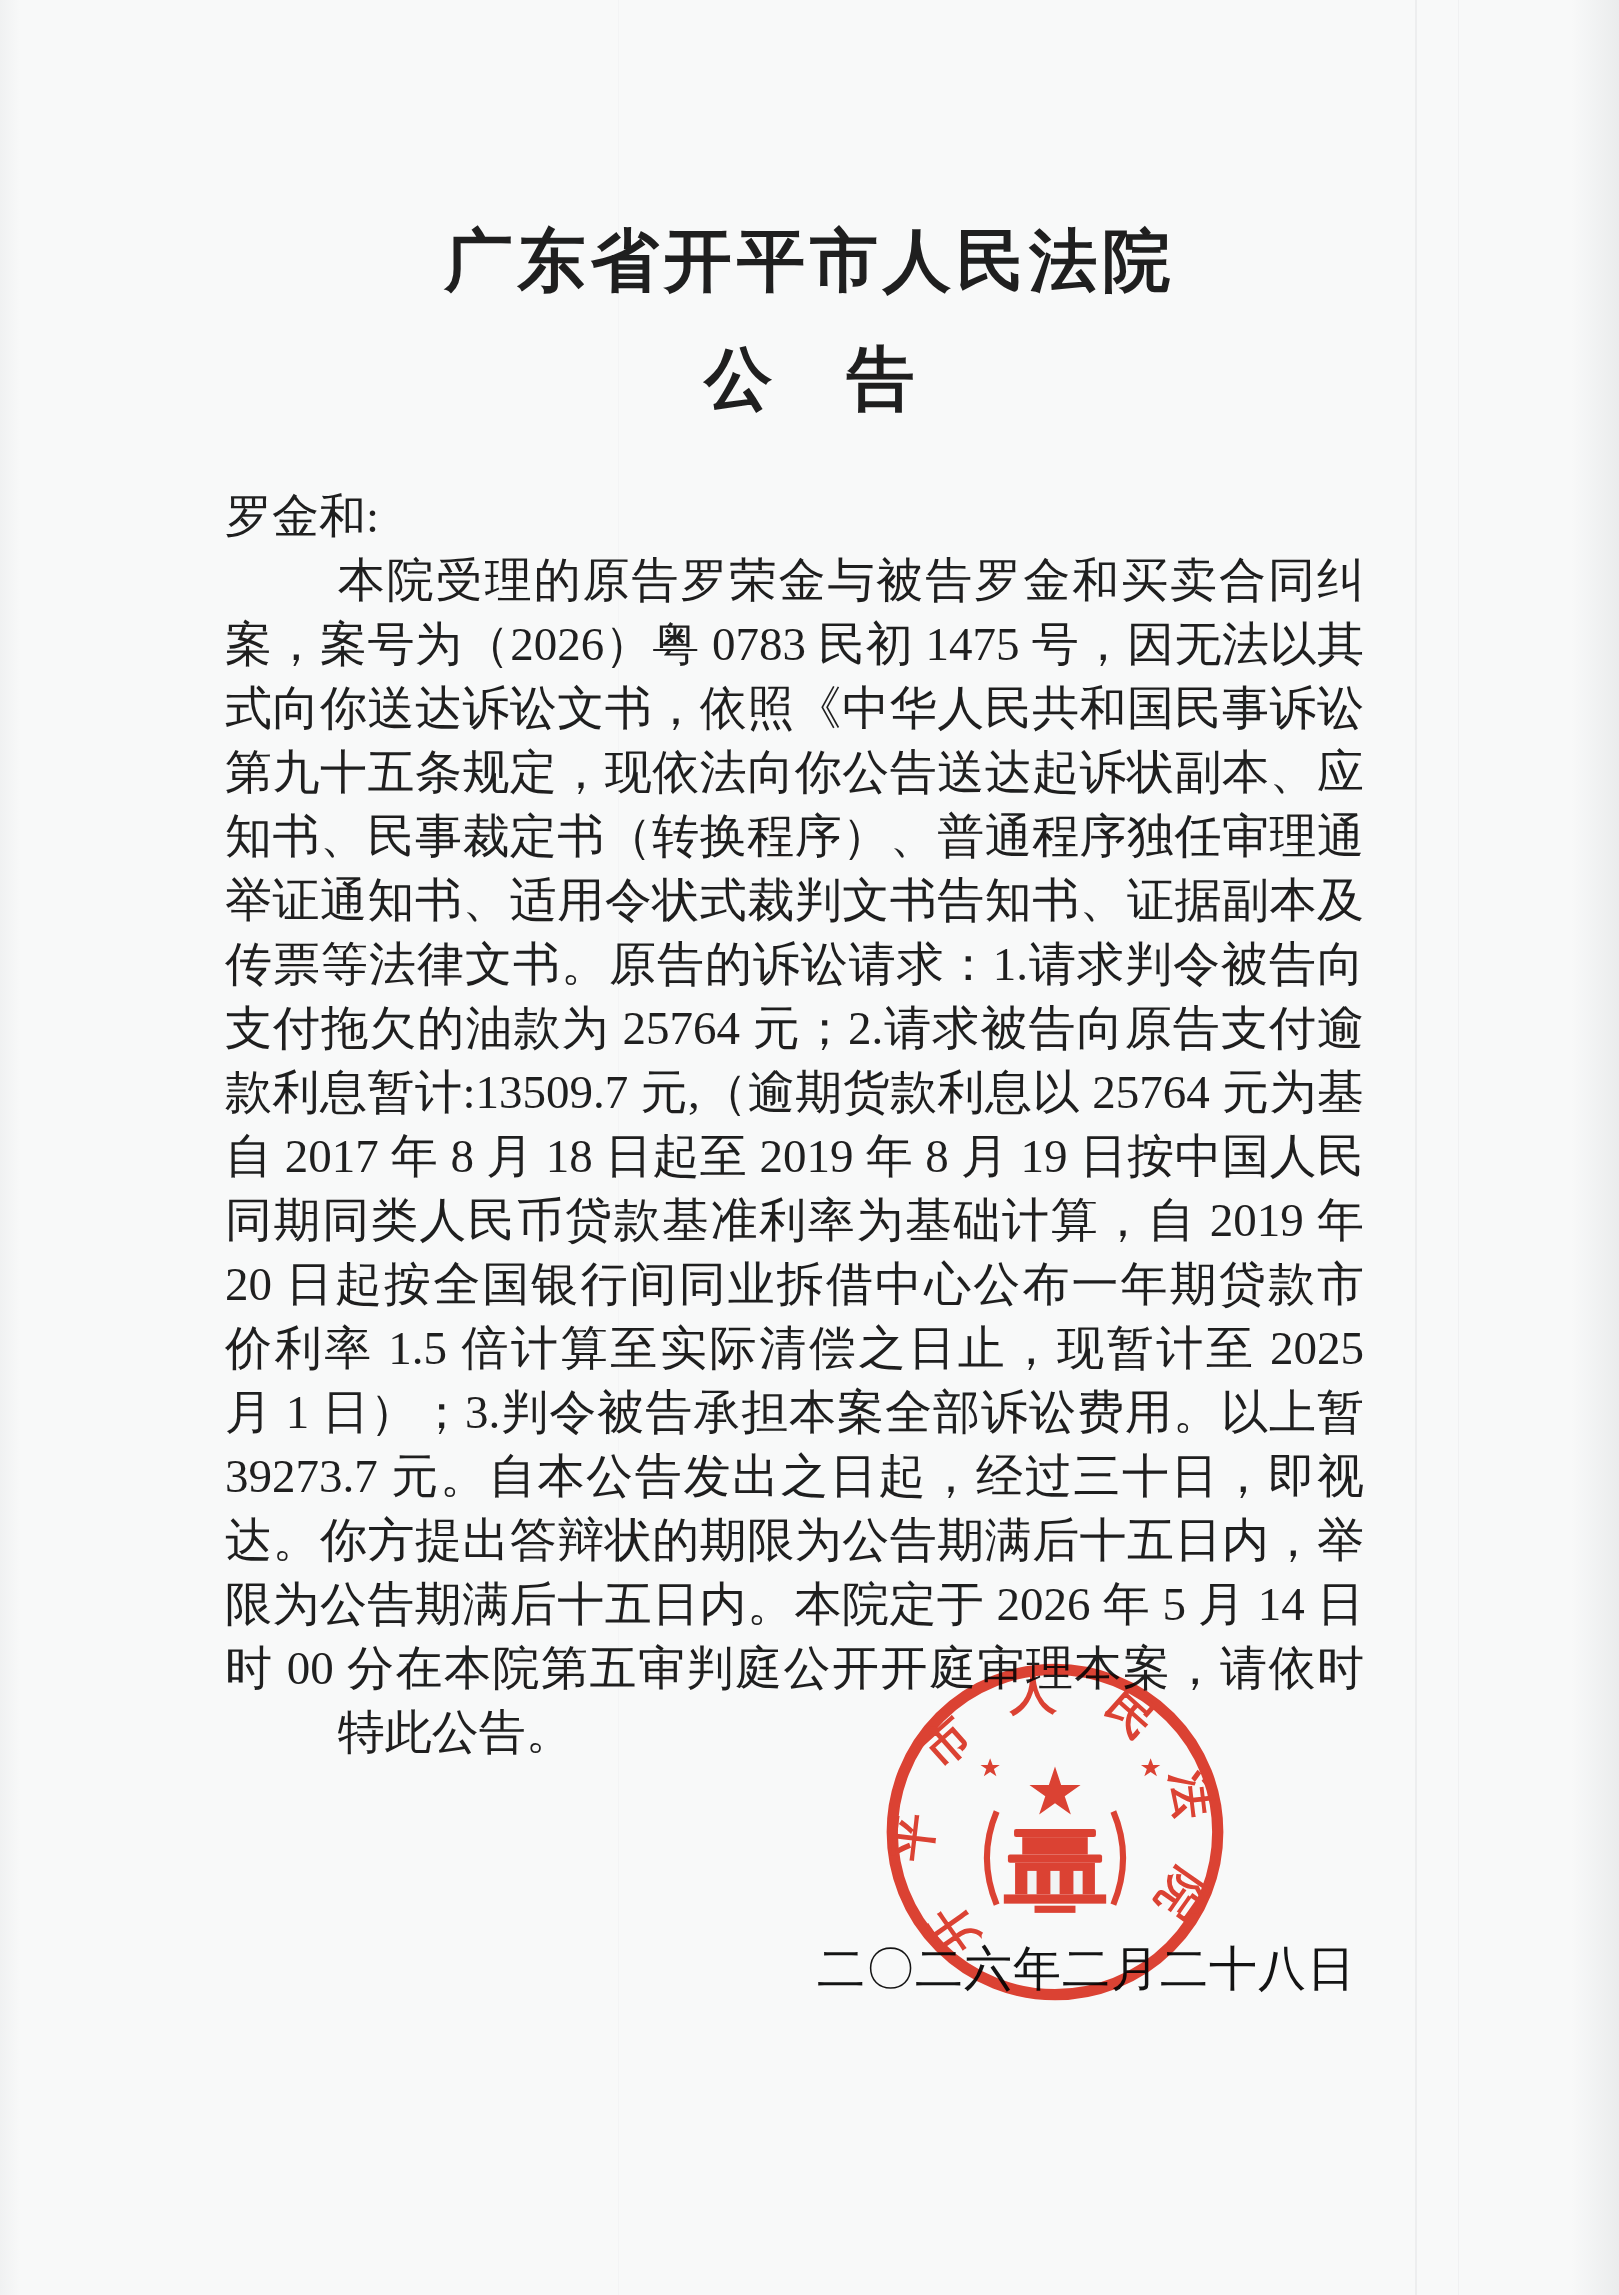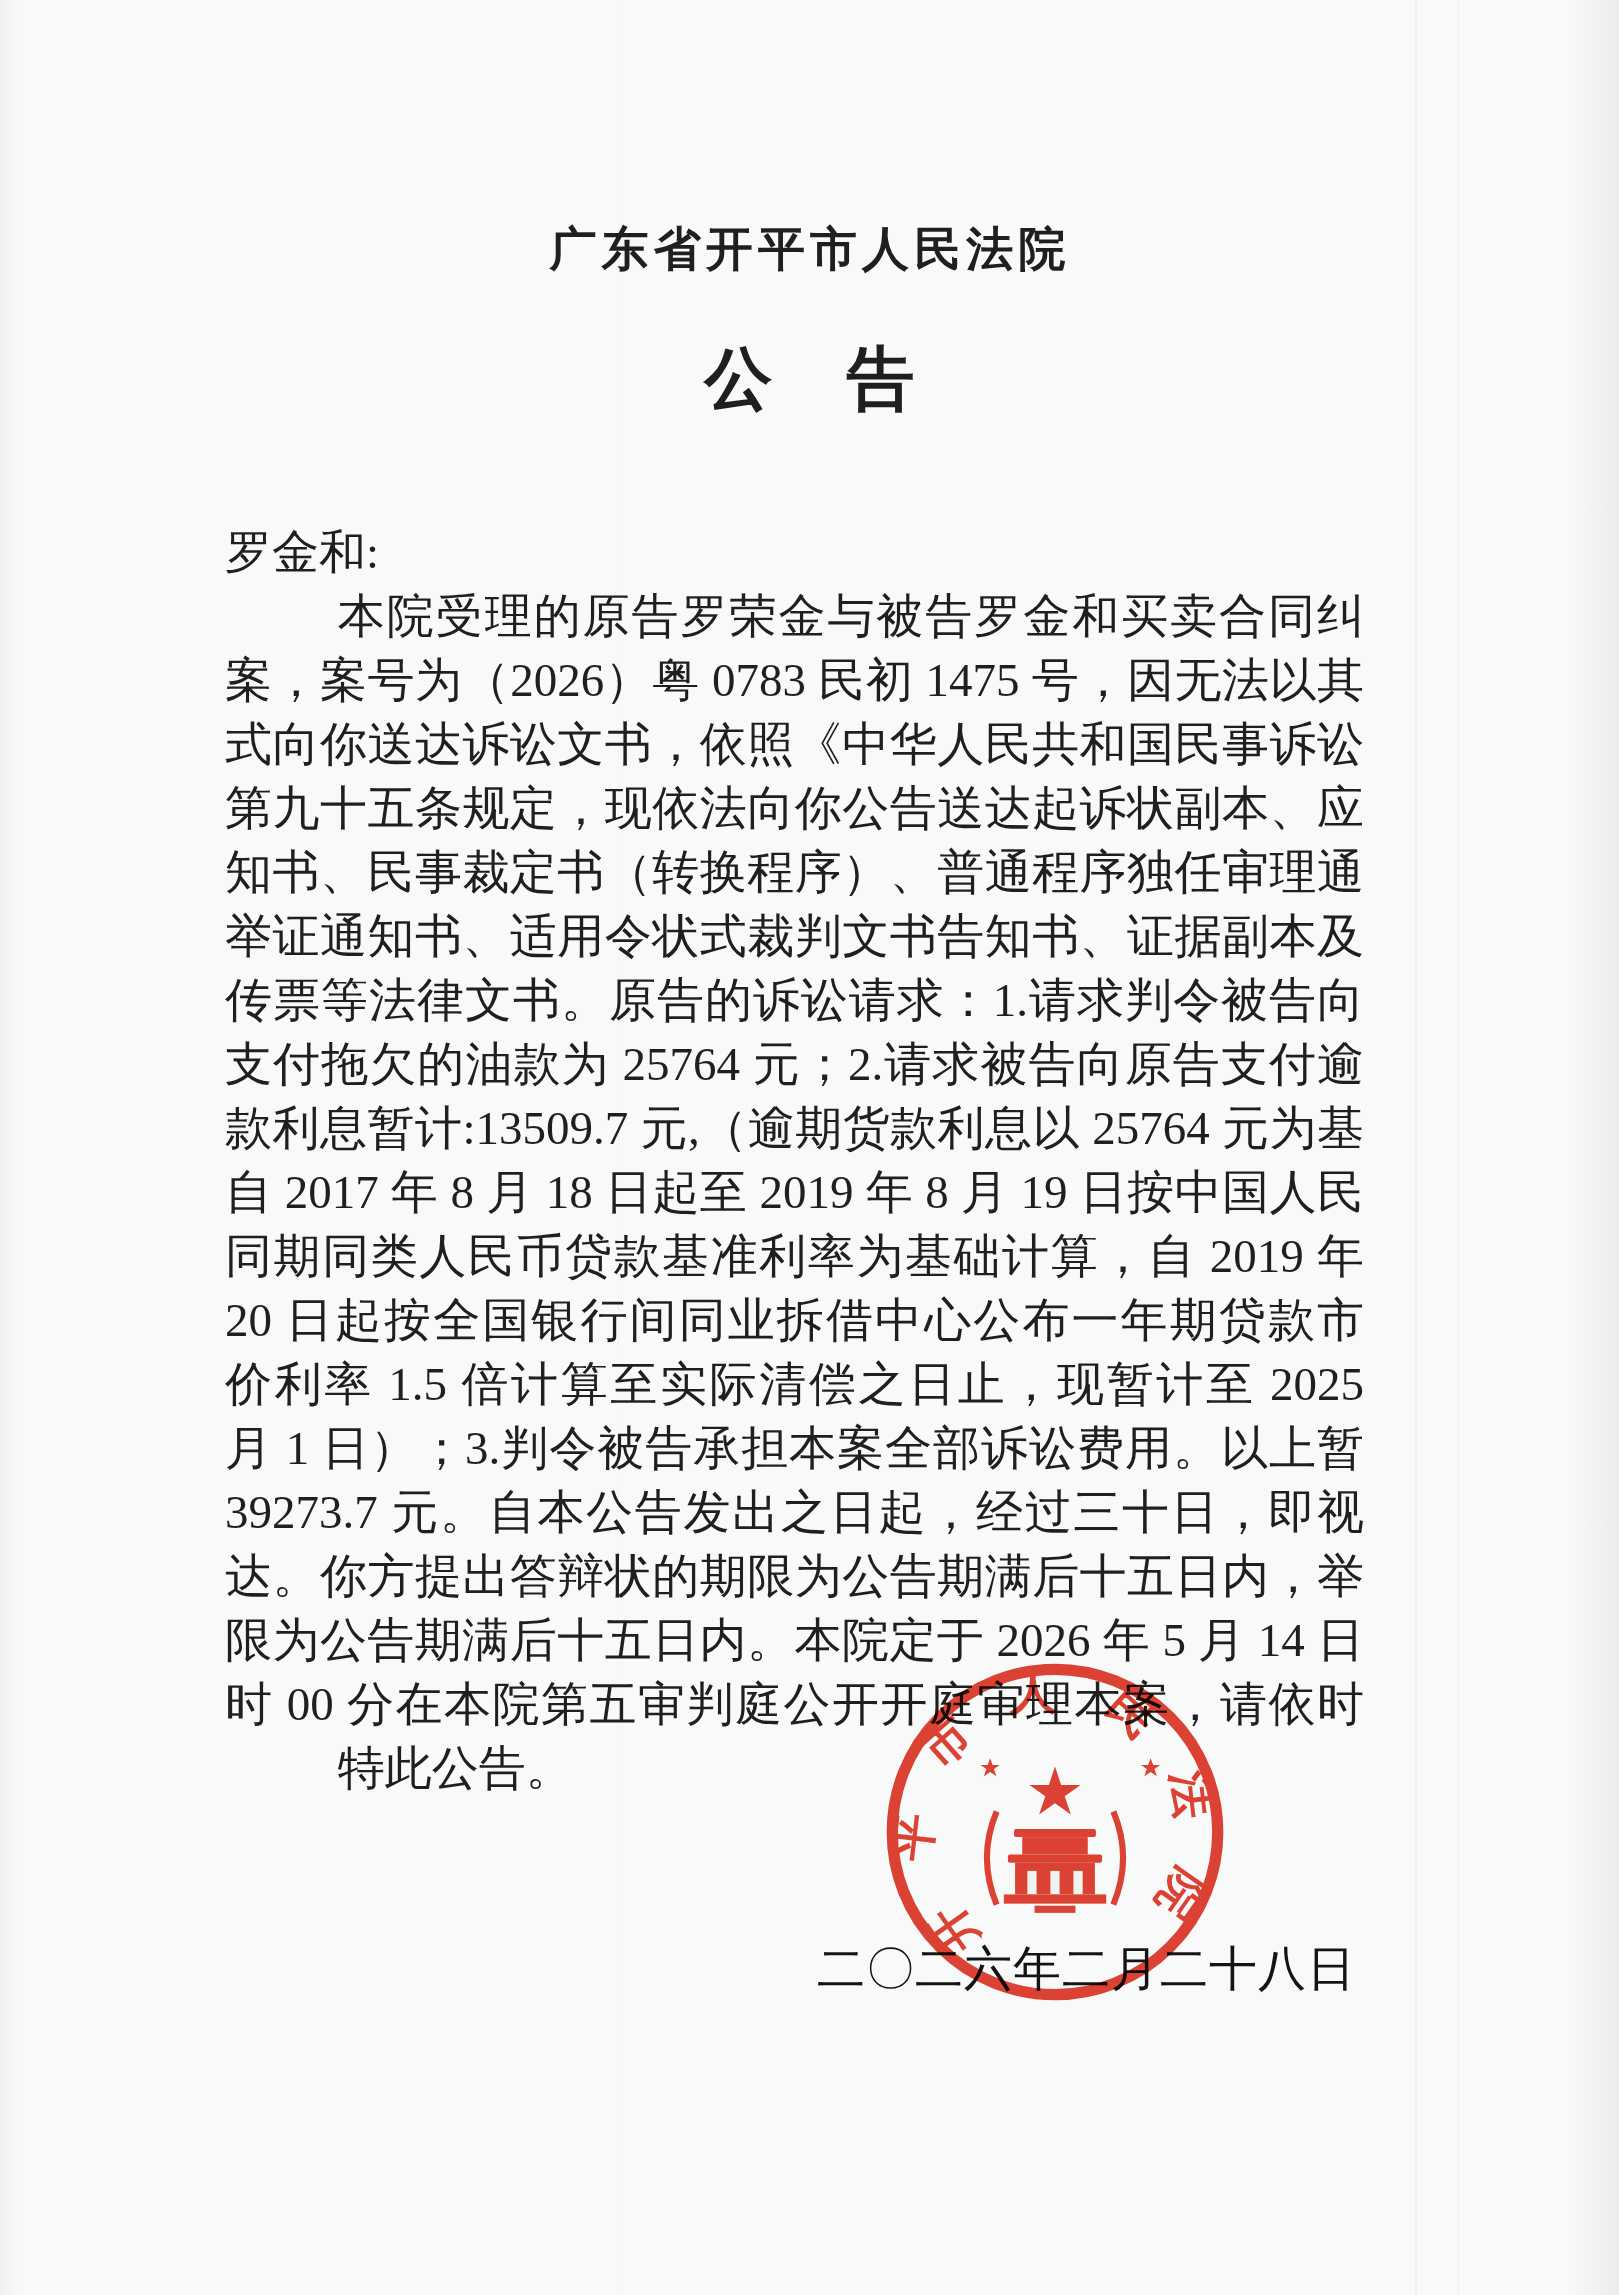--- a/index.html
+++ b/index.html
@@ -16,31 +16,31 @@
   .scan-line.a{left:1415px;width:1.5px;background:rgba(100,105,115,.07);}
   .scan-line.b{left:1458px;width:1px;background:rgba(100,105,115,.05);}
   .scan-line.c{left:618px;width:1px;background:rgba(100,105,115,.03);}
   .edge-shade-right{position:absolute;right:0;top:0;width:49px;height:100%;
     background:linear-gradient(90deg,rgba(0,0,0,0),rgba(110,115,125,.10));pointer-events:none;}
   .edge-shade-left{position:absolute;left:0;top:0;width:20.5px;height:100%;
     background:linear-gradient(90deg,rgba(110,115,125,.06),rgba(0,0,0,0));pointer-events:none;}
 
   .court-name{
     position:absolute;top:224px;left:0;width:100%;
-    text-align:center;font-size:47px;font-weight:700;
+    text-align:center;font-size:68px;font-weight:700;
     letter-spacing:5.1px;line-height:1.1;
   }
   .doc-title{
     position:absolute;top:342px;left:1px;width:100%;
     text-align:center;font-size:68px;font-weight:700;
     letter-spacing:3.1px;line-height:1.1;
   }
   .body-text{
     position:absolute;left:225px;top:484px;width:1139px;
-    font-size:47px;line-height:64px;margin-top:36px;
+    font-size:47px;line-height:64px;
   }
   .line{height:64px;overflow:hidden;text-align:left;}
   .line.fill{text-align:justify;text-align-last:justify;}
   .line.indent{text-indent:2.4em;}
 
   .issue-date{
     position:absolute;left:817px;top:1945px;
     font-size:48px;letter-spacing:1px;line-height:1;
     color:#141414;z-index:2;white-space:nowrap;
   }

